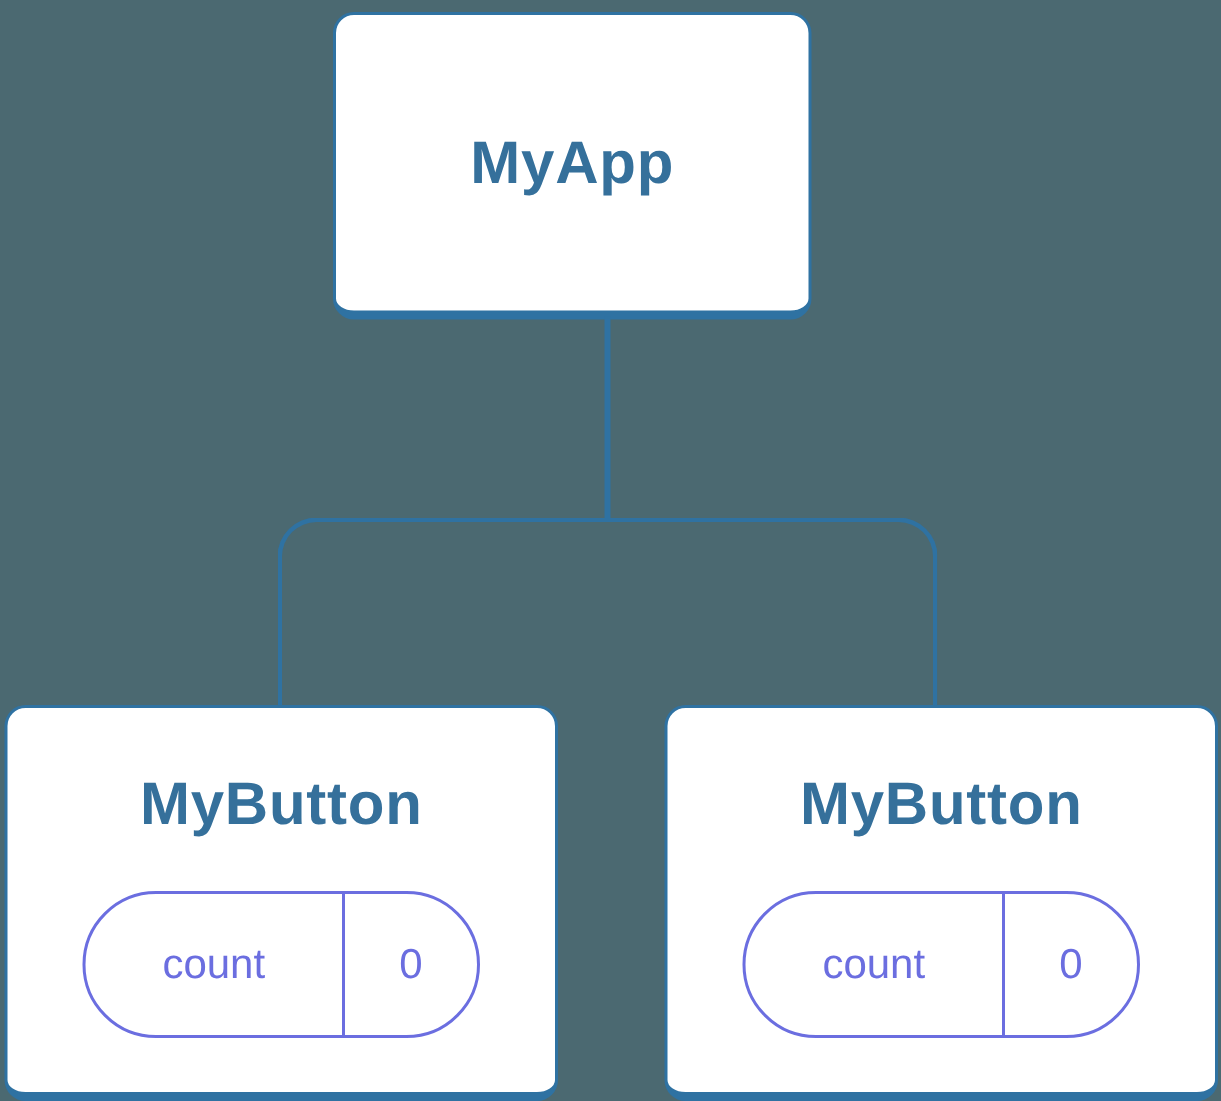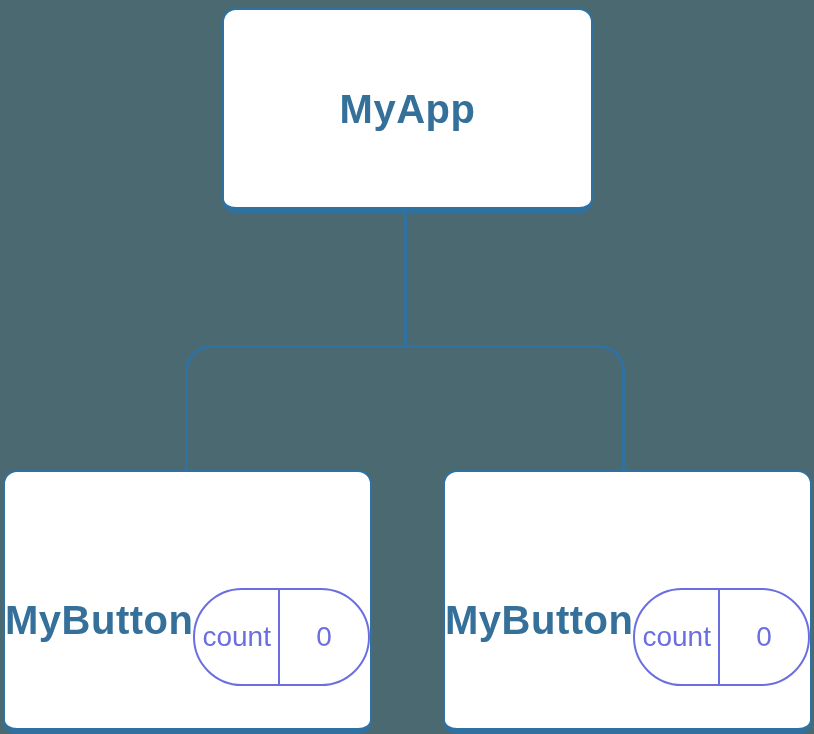--- a/index.html
+++ b/index.html
@@ -20,32 +20,32 @@
     position: absolute;
     box-sizing: border-box;
     background: #ffffff;
     border: 2px solid #2f72a2;
     border-bottom-width: 6px;
     border-radius: 14px;
   }
   .root-card {
     left: 222px;
     top: 8px;
-    width: 371px;
+    width: 319px;
     height: 205px;
     display: flex;
     align-items: center;
     justify-content: center;
   }
   .child-card {
     top: 470px;
     width: 369px;
     height: 264px;
     display: flex;
-    flex-direction: row;
+    flex-direction: column;
     align-items: center;
     padding-top: 40px;
   }
   .child-card.left  { left: 3px; }
   .child-card.right { left: 443px; }
 
   .node-title {
     color: #35709b;
     font-size: 40px;
     font-weight: bold;

